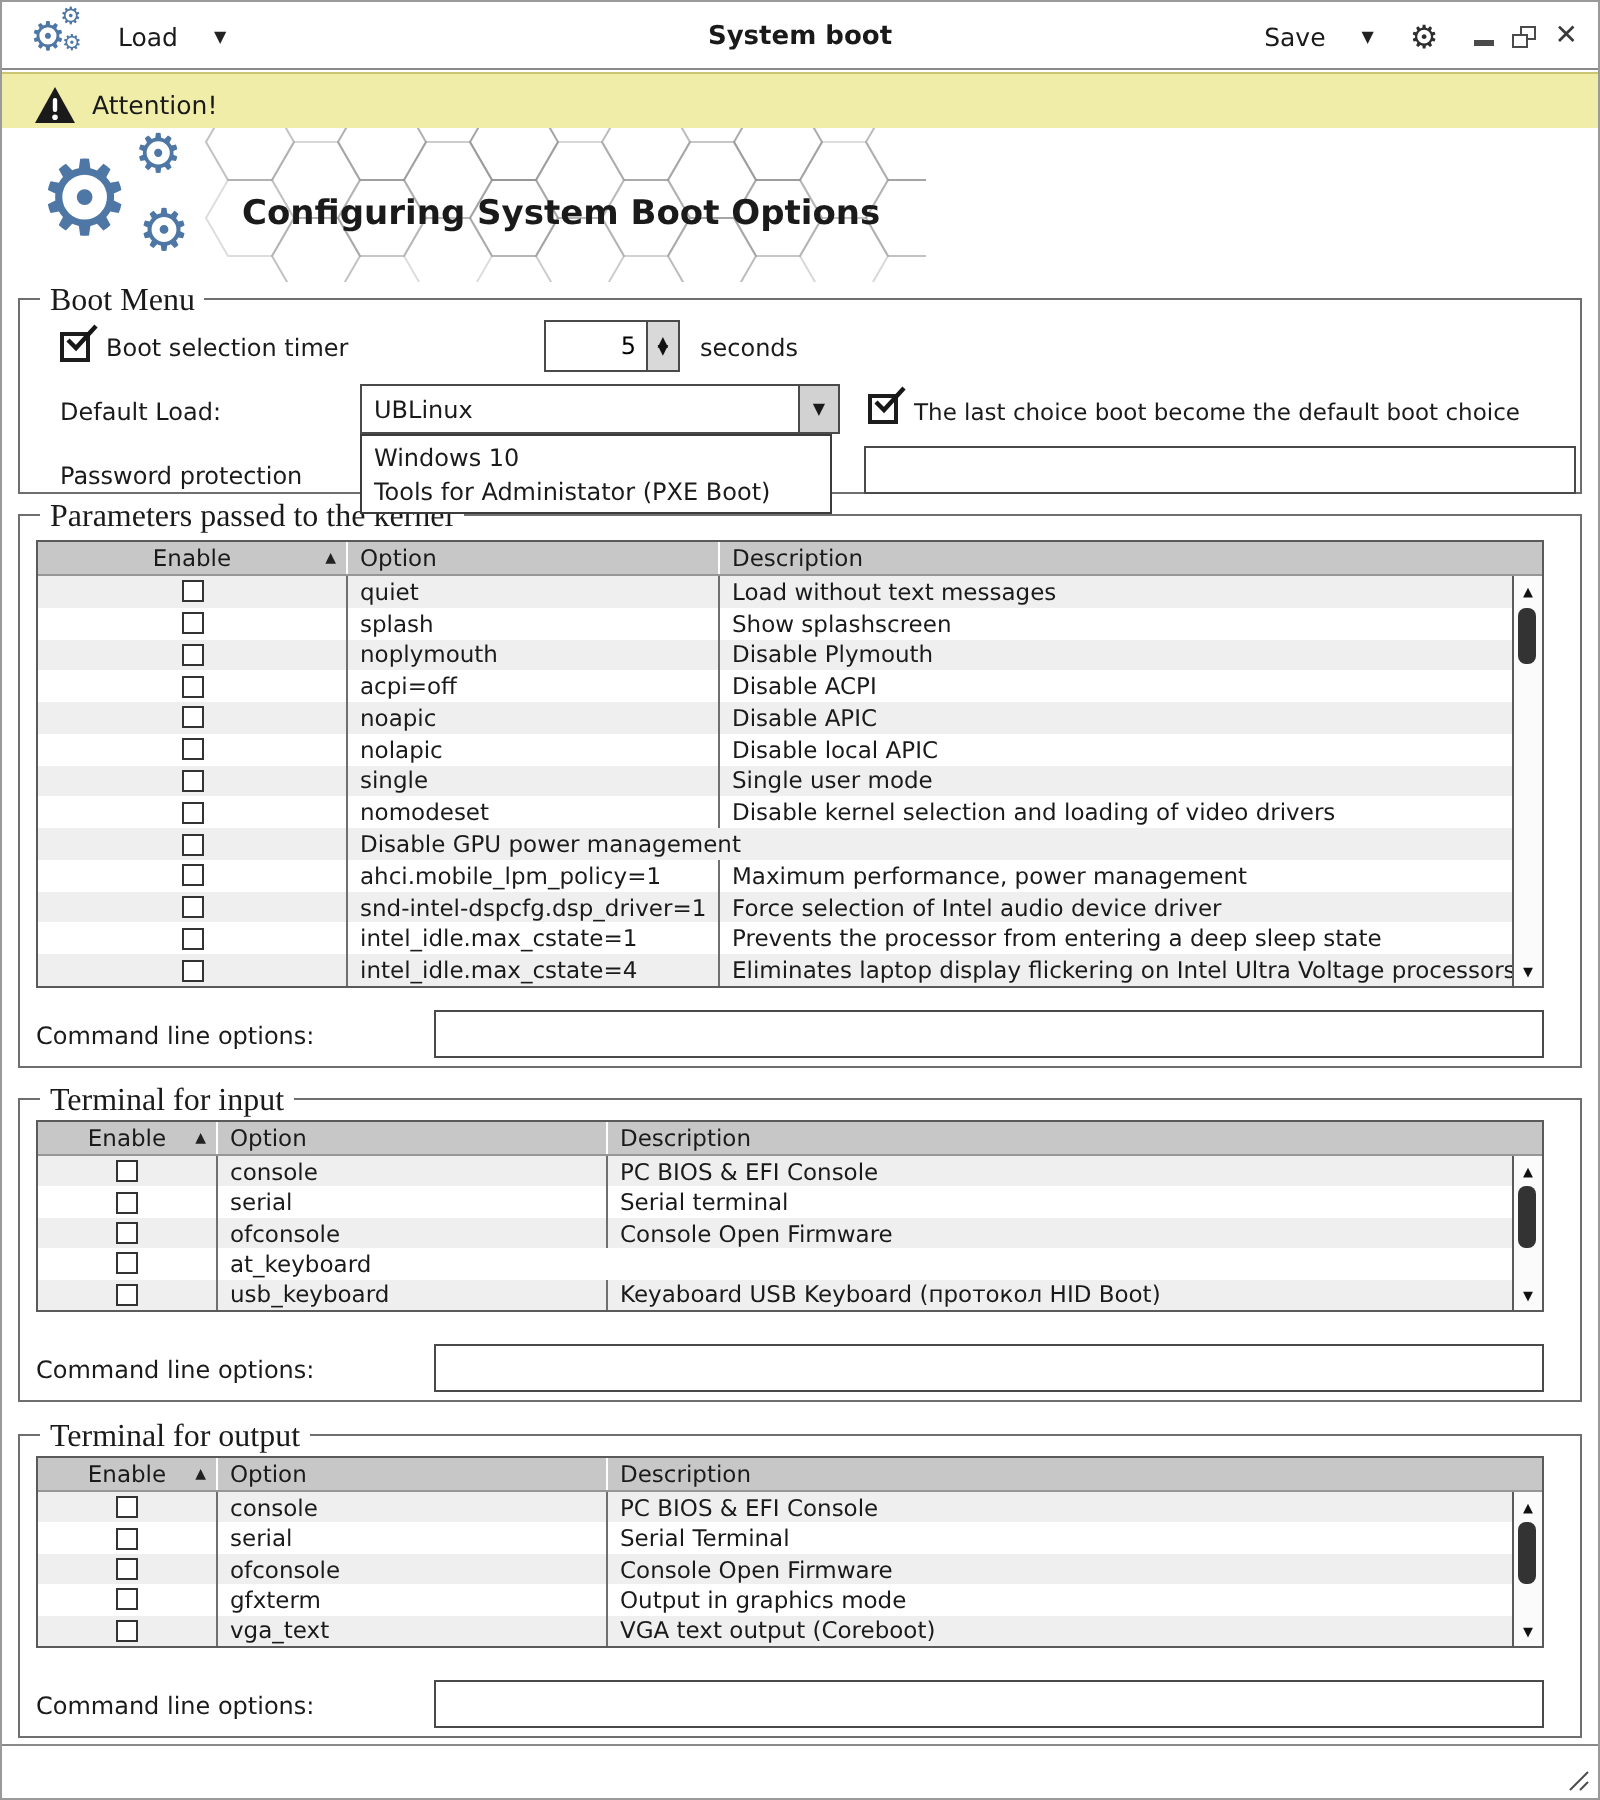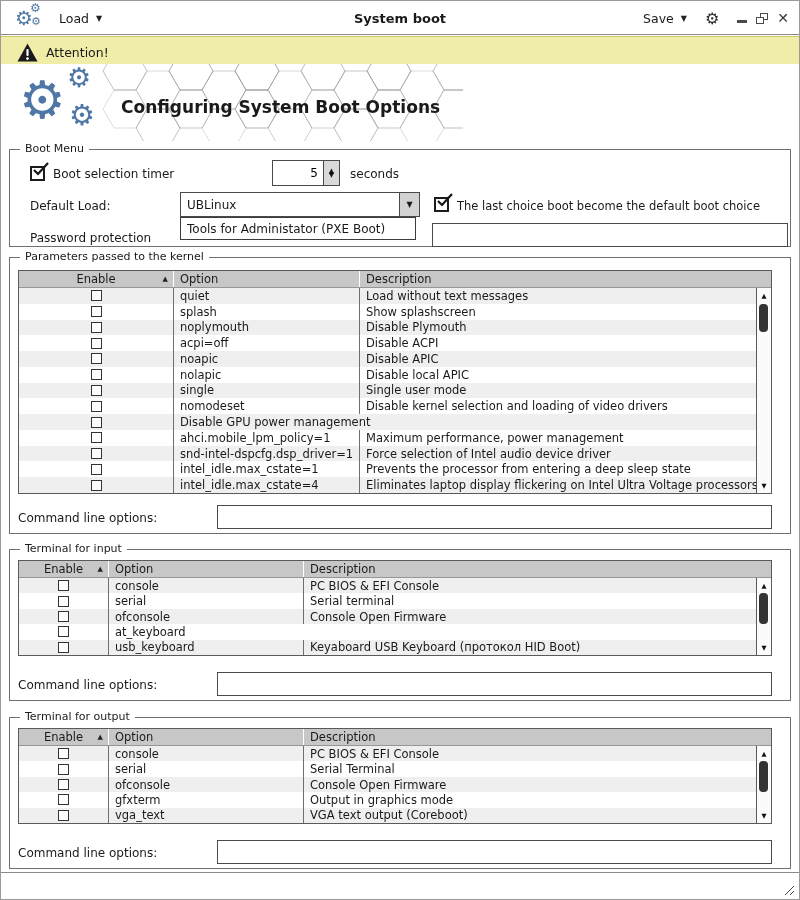--- a/index.html
+++ b/index.html
@@ -7,21 +7,21 @@
   body { font-family:"DejaVu Sans","Liberation Sans",sans-serif; font-size:12px; color:#1a1a1a; }
   .window { position:relative; width:800px; height:900px; border:1px solid #9a9a9a; background:#fff; overflow:hidden; }
 
   
   .titlebar { position:absolute; top:0; left:0; right:0; height:34px; background:#fff; border-bottom:1px solid #8a8a8a; }
   .tb-left { position:absolute; left:14px; top:0; height:34px; display:flex; align-items:center; gap:14px; }
   .applogo { position:relative; width:30px; height:28px; }
   .applogo .g1 { position:absolute; left:0; top:2px; font-size:20px; color:#4f77a5; }
   .applogo .g2 { position:absolute; left:15px; top:-3px; font-size:12px; color:#4f77a5; }
   .applogo .g3 { position:absolute; left:16px; top:11px; font-size:11px; color:#4f77a5; }
-  .menu-btn { display:flex; align-items:center; gap:7px; cursor:default; font-size:12.5px; }
+  .menu-btn { display:flex; align-items:center; gap:18px; cursor:default; font-size:12.5px; }
   .caret { font-size:8px; color:#222; }
   .tb-title { position:absolute; left:0; right:0; top:0; height:34px; display:flex; align-items:center; justify-content:center; font-weight:bold; font-size:13px; pointer-events:none; }
   .tb-right { position:absolute; right:10px; top:0; height:34px; display:flex; align-items:center; gap:18px; }
   .gear-btn { font-size:16px; color:#2e2e2e; }
   .winctl { display:flex; align-items:center; gap:9px; }
   .minimize { width:10px; height:3px; background:#4a4a4a; margin-top:6px; }
   .maximize { position:relative; width:12px; height:11px; }
   .maximize .r1 { position:absolute; right:0; top:0; width:8px; height:7px; border:1.5px solid #4a4a4a; background:#fff; }
   .maximize .r2 { position:absolute; left:0; bottom:0; width:8px; height:7px; border:1.5px solid #4a4a4a; background:#fff; }
   .close { font-size:14px; color:#3a3a3a; line-height:1; }
@@ -35,21 +35,21 @@
   .header { position:absolute; top:63px; left:0; right:0; height:77px; background:#fff; overflow:hidden; }
   .hexes { position:absolute; left:100px; top:0; }
   .biglogo { position:absolute; left:16px; top:-4px; width:95px; height:77px; }
   .biglogo .g1 { position:absolute; left:2px; top:10px; font-size:52px; color:#4f77a5; }
   .biglogo .g2 { position:absolute; left:50px; top:2px; font-size:27px; color:#4f77a5; }
   .biglogo .g3 { position:absolute; left:52px; top:38px; font-size:29px; color:#4f77a5; }
   .header-title { position:absolute; left:120px; top:33px; font-weight:bold; font-size:17px; }
 
   
   .groupbox { position:absolute; left:8px; right:8px; border:1px solid #6f6f6f; background:#fff; }
-  .legend { position:absolute; top:-8px; left:10px; background:#fff; padding:0 5px; font-size:11px; }
+  .legend { position:absolute; top:-8px; left:10px; background:#fff; padding:0 5px; font-size:16px;font-family:Liberation Serif, serif; }
   #box-boot   { top:148px; height:98px; }
   #box-kernel { top:256px; height:277px; }
   #box-tin    { top:548px; height:152px; }
   #box-tout   { top:716px; height:152px; }
 
   
   .cbx { position:relative; width:15px; height:15px; border:2px solid #1c1c1c; background:#fff; flex:none; }
   .cbx svg { position:absolute; top:-6px; left:0; overflow:visible; }
   .lbl { font-size:12px; }
   .text-input { border:1px solid #4a4a4a; background:#fff; font:12px "DejaVu Sans",sans-serif; padding:0 5px; outline:none; }
@@ -216,20 +216,23 @@
     <span class="lbl bm-seconds">seconds</span>
 
     <span class="lbl bm-dl-lbl">Default Load:</span>
     <div class="combo">
       <div class="val">UBLinux</div>
       <div class="btn">
         <span>▼</span>
       </div>
     </div>
     <div class="combo-popup">
+      <div class="opt" style="">
+        <span>Windows 10</span>
+      </div>
         <div class="opt" style="">
         <span>Tools for Administator (PXE Boot)</span>
       </div>
     </div>
 
     <div class="cbx bm-lc-cbx">
       <svg width="18" height="16" viewBox="0 0 18 16">
         <polyline points="2,8 6,12 16,1" fill="none" stroke="#161616" stroke-width="2.2"></polyline>
       </svg>
     </div>

